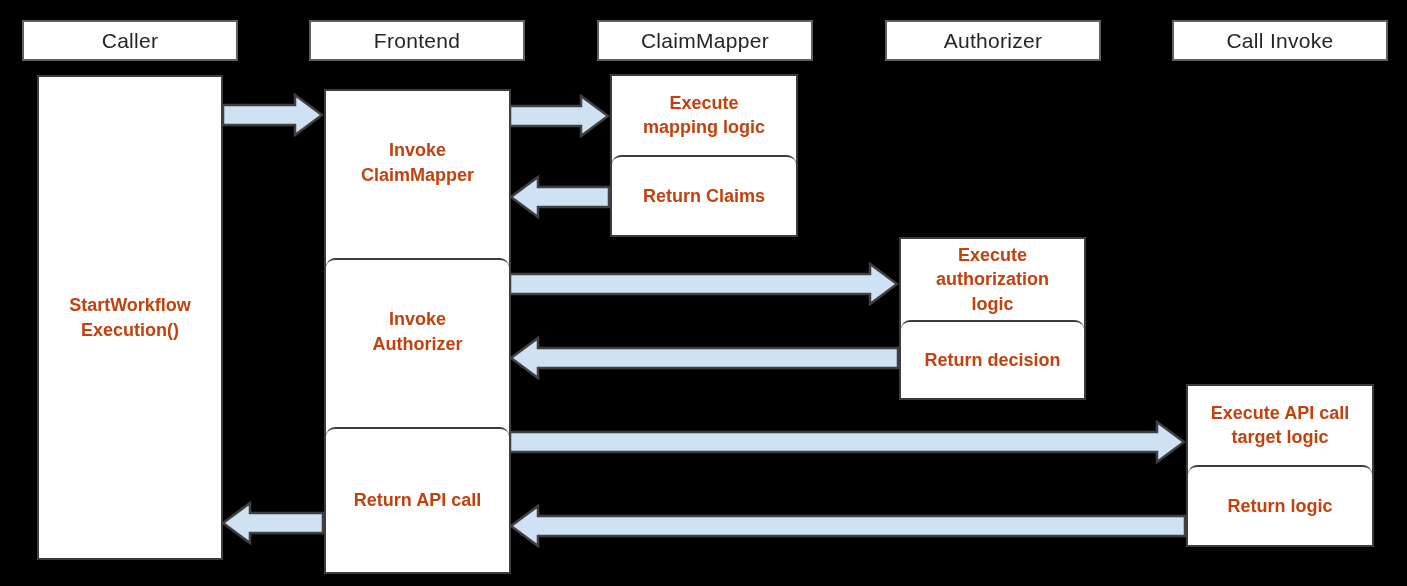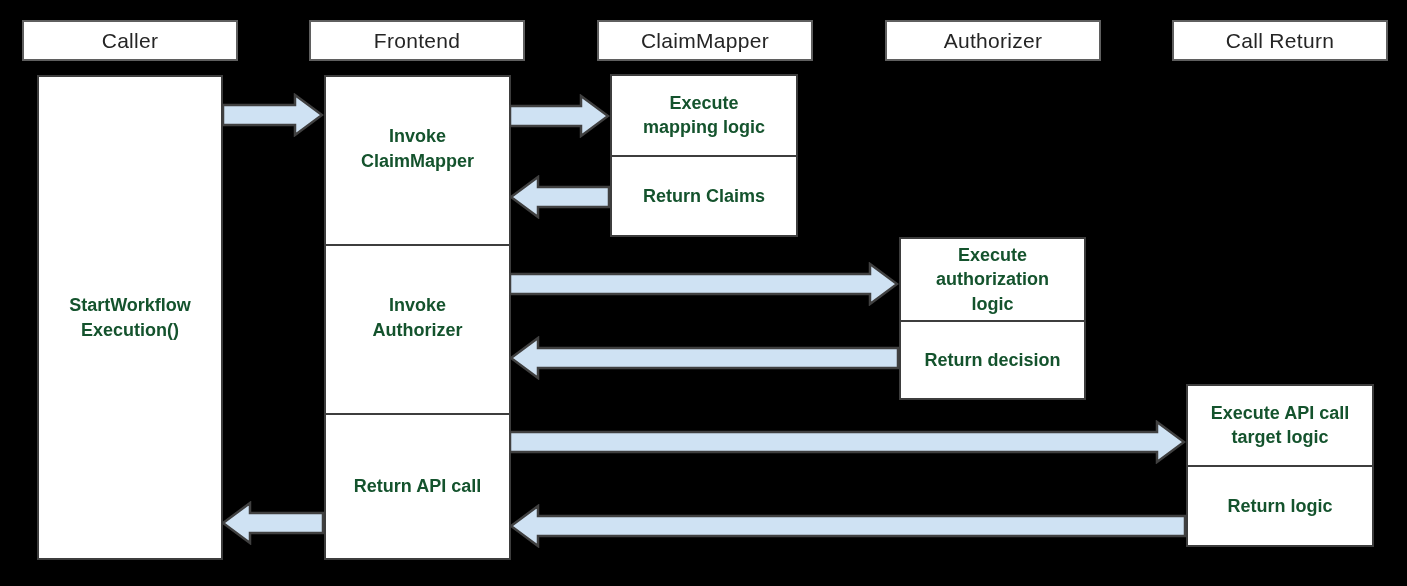--- a/index.html
+++ b/index.html
@@ -41,24 +41,25 @@
   }
   .cell {
     flex: 1 1 0;
     display: flex;
     align-items: center;
     justify-content: center;
     text-align: center;
     font-weight: 700;
     font-size: 18px;
     line-height: 1.35;
-    color: #14532d;
+    color: #c2410c;
     white-space: pre-line;
     padding: 4px;
     box-sizing: border-box;
+    border-radius: 9px;
   }
   .cell + .cell {
     border-top: 2px solid #3d3d3d;
   }
   .arrow {
     position: absolute;
     display: block;
   }
 </style>
 </head>
@@ -72,29 +73,29 @@
   <div class="hdr" style="left:22px">
     <span>Caller</span>
   </div>
   <div class="hdr" style="left:597px">
     <span>ClaimMapper</span>
   </div>
   <div class="hdr" style="left:885px">
     <span>Authorizer</span>
   </div>
   <div class="hdr" style="left:1172px">
-    <span>Call Return</span>
+    <span>Call Invoke</span>
   </div>
 
   <div class="stack" style="left:37px; top:75px; width:186px; height:485px;">
     <div class="cell">StartWorkflow
 Execution()</div>
   </div>
 
-  <div class="stack" style="left:324px; top:75px; width:187px; height:485px;gap:24px;">
+  <div class="stack" style="left:324px; top:89px; width:187px; height:485px;gap:24px;">
     <div class="cell">Invoke
 ClaimMapper</div>
     <div class="cell">Invoke
 Authorizer</div>
     <div class="cell">Return API call</div>
   </div>
 
   <div class="stack" style="left:610px; top:74px; width:188px; height:163px;">
     <div class="cell">Execute
 mapping logic</div>

